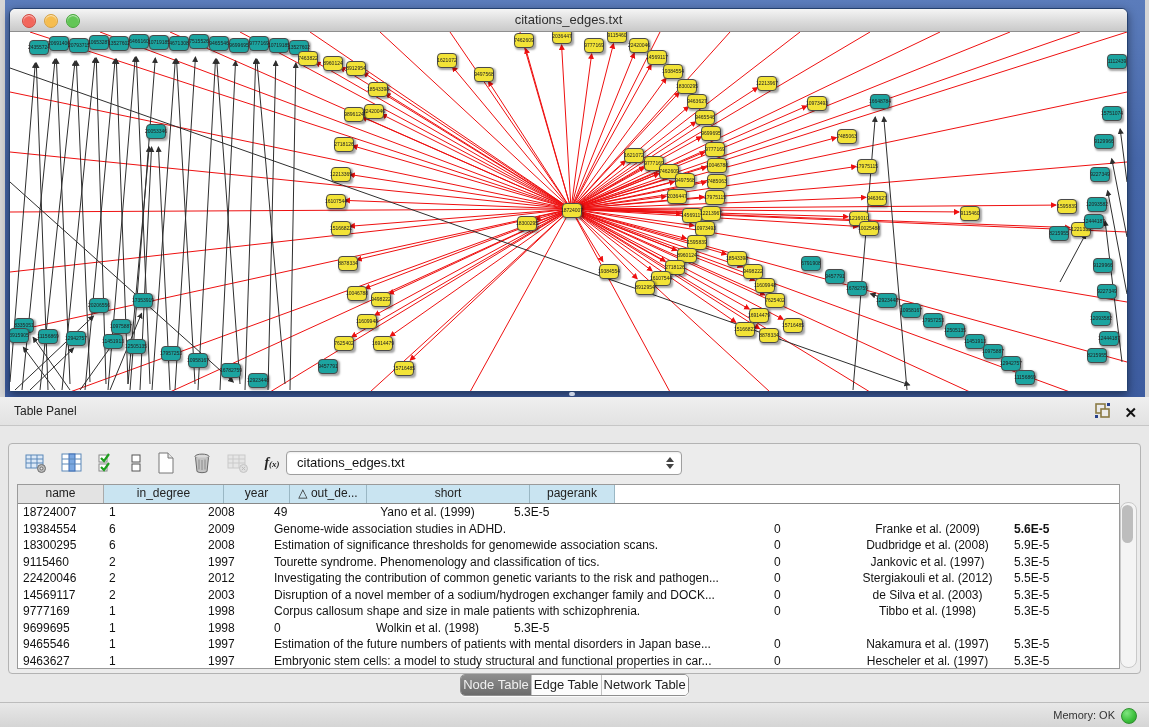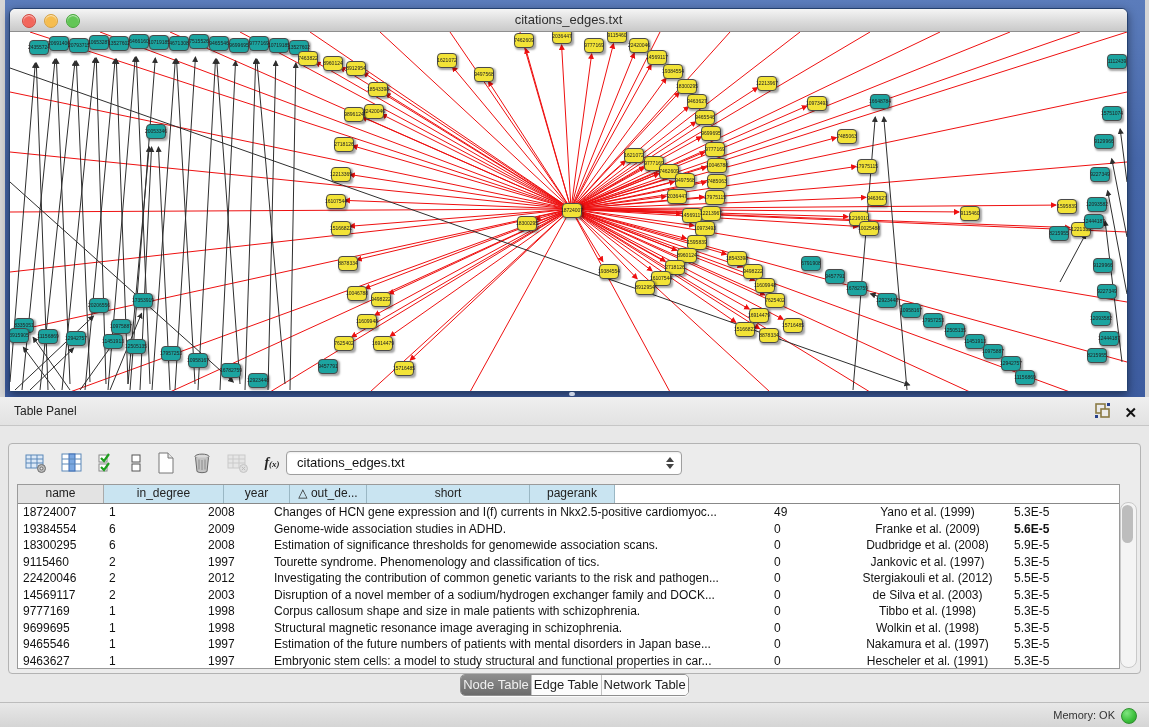--- a/index.html
+++ b/index.html
@@ -469,21 +469,20 @@
           <div class="th" style="width: 66px;">year</div>
           <div class="th" style="width: 77px;">△ out_de...</div>
           <div class="th" style="width: 163px;">short</div>
           <div class="th" style="width: 85px;">pagerank</div>
         </div>
       <div id="tbody">
           <div class="trow">
             <div class="td" style="width: 86px;">18724007</div>
             <div class="td" style="width: 99px;">1</div>
             <div class="td" style="width: 66px;">2008</div>
-            <div class="td" style="width: 500px;">Changes of HCN gene expression and I(f) currents in Nkx2.5-positive cardiomyoc...</div>
             <div class="td" style="width: 77px;">49</div>
             <div class="td center" style="width: 163px;">Yano et al. (1999)</div>
             <div class="td" style="width: 85px;">5.3E-5</div>
           </div>
           <div class="trow">
             <div class="td" style="width: 86px;">19384554</div>
             <div class="td" style="width: 99px;">6</div>
             <div class="td" style="width: 66px;">2009</div>
             <div class="td" style="width: 500px;">Genome-wide association studies in ADHD.</div>
             <div class="td" style="width: 77px;">0</div>
@@ -532,41 +531,40 @@
             <div class="td" style="width: 66px;">1998</div>
             <div class="td" style="width: 500px;">Corpus callosum shape and size in male patients with schizophrenia.</div>
             <div class="td" style="width: 77px;">0</div>
             <div class="td center" style="width: 163px;">Tibbo et al. (1998)</div>
             <div class="td" style="width: 85px;">5.3E-5</div>
           </div>
           <div class="trow">
             <div class="td" style="width: 86px;">9699695</div>
             <div class="td" style="width: 99px;">1</div>
             <div class="td" style="width: 66px;">1998</div>
-            <div class="td" style="width: 500px;">Structural magnetic resonance image averaging in schizophrenia.</div>
             <div class="td" style="width: 77px;">0</div>
             <div class="td center" style="width: 163px;">Wolkin et al. (1998)</div>
             <div class="td" style="width: 85px;">5.3E-5</div>
           </div>
           <div class="trow">
             <div class="td" style="width: 86px;">9465546</div>
             <div class="td" style="width: 99px;">1</div>
             <div class="td" style="width: 66px;">1997</div>
             <div class="td" style="width: 500px;">Estimation of the future numbers of patients with mental disorders in Japan base...</div>
             <div class="td" style="width: 77px;">0</div>
             <div class="td center" style="width: 163px;">Nakamura et al. (1997)</div>
             <div class="td" style="width: 85px;">5.3E-5</div>
           </div>
           <div class="trow">
             <div class="td" style="width: 86px;">9463627</div>
             <div class="td" style="width: 99px;">1</div>
             <div class="td" style="width: 66px;">1997</div>
             <div class="td" style="width: 500px;">Embryonic stem cells: a model to study structural and functional properties in car...</div>
             <div class="td" style="width: 77px;">0</div>
-            <div class="td center" style="width: 163px;">Hescheler et al. (1991)</div>
+            <div class="td center" style="width: 163px;">Hescheler et al. (1997)</div>
             <div class="td" style="width: 85px;">5.3E-5</div>
           </div>
         </div>
     </div>
     <div class="vscroll">
       <div class="vthumb"></div>
     </div>
   </div>
 
   <div class="tabs-wrap">

